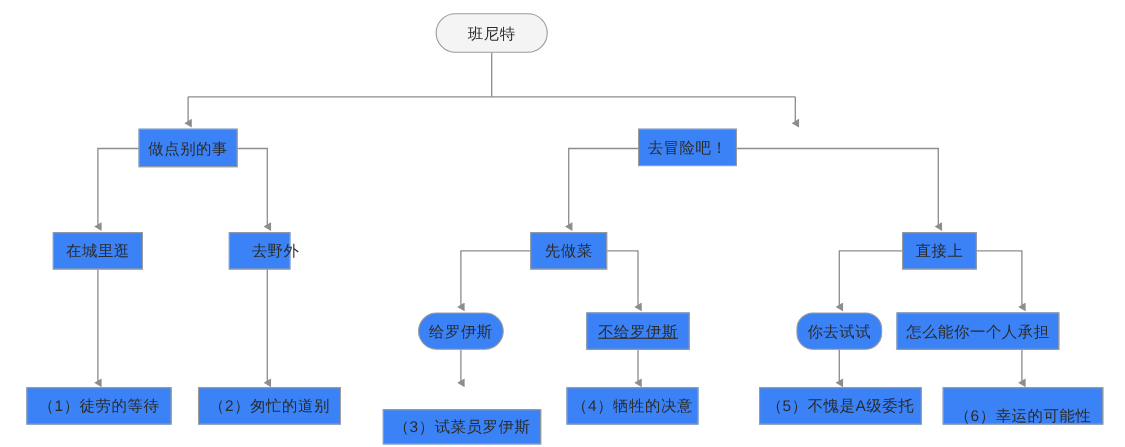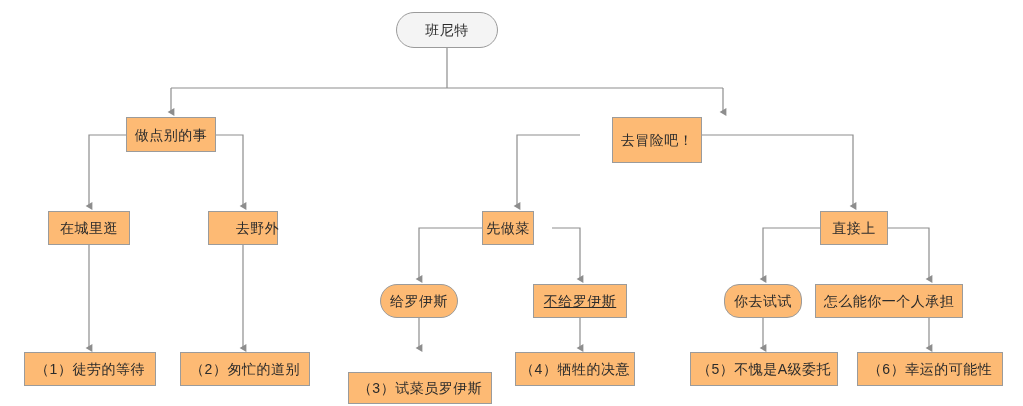--- a/index.html
+++ b/index.html
@@ -22,21 +22,21 @@
     position: absolute;
     left: 0;
     top: 0;
     width: 1023px;
     height: 406px;
     pointer-events: none;
   }
   .node {
     position: absolute;
     box-sizing: border-box;
-    background: #fdba74;
+    background: #3b82f6;
     border: 1px solid #9b9b9b;
     color: #2b2b2b;
     font-size: 14px;
     line-height: 1;
     display: flex;
     align-items: center;
     justify-content: center;
     white-space: nowrap;
     letter-spacing: 0.5px;
     z-index: 2;
@@ -93,33 +93,33 @@
   </svg>
 
   <div class="node root" style="left:396px; top:12px; width:102px; height:36px;">
     <span class="node-label">班尼特</span>
   </div>
 
   <div class="node" style="left:126px; top:117px; width:90px; height:35px;">
     <span class="node-label">做点别的事</span>
   </div>
 
-  <div class="node" style="left:612px; top:117px; width:90px; height:46px;">
+  <div class="node" style="left:580px; top:117px; width:90px; height:34px;">
     <span class="node-label">去冒险吧！</span>
   </div>
 
   <div class="node" style="left:48px; top:211px; width:82px; height:34px;">
     <span class="node-label">在城里逛</span>
   </div>
 
-  <div class="node" style="left:208px; top:211px; width:70px; height:34px;padding-left:29px;">
+  <div class="node" style="left:208px; top:211px; width:56px; height:34px;padding-left:29px;">
     <span class="node-label">去野外</span>
   </div>
 
-  <div class="node" style="left:482px; top:211px; width:52px; height:34px;">
+  <div class="node" style="left:482px; top:211px; width:70px; height:34px;">
     <span class="node-label">先做菜</span>
   </div>
 
   <div class="node" style="left:820px; top:211px; width:68px; height:34px;">
     <span class="node-label">直接上</span>
   </div>
 
   <div class="node" style="left:380px; top:284px; width:78px; height:34px;border-radius:17px;">
     <span class="node-label">给罗伊斯</span>
   </div>
@@ -149,17 +149,17 @@
   </div>
 
   <div class="node leaf" style="left:515px; top:352px; width:120px; height:34px;">
     <span class="node-label">（4）牺牲的决意</span>
   </div>
 
   <div class="node leaf" style="left:690px; top:352px; width:148px; height:34px;">
     <span class="node-label">（5）不愧是A级委托</span>
   </div>
 
-  <div class="node leaf" style="left:857px; top:352px; width:146px; height:34px;">
+  <div class="node leaf" style="left:857px; top:352px; width:146px; height:34px;align-items:flex-end;">
     <span class="node-label">（6）幸运的可能性</span>
   </div>
 
 </div>
 
 </body></html>

